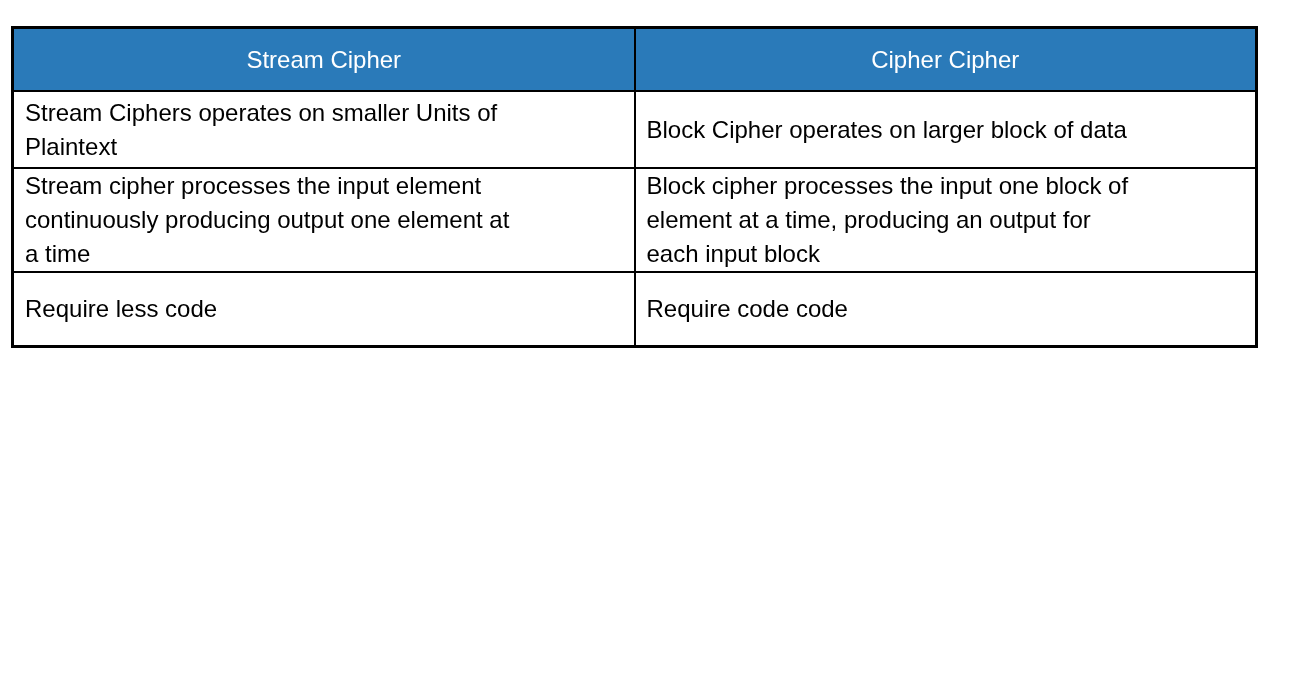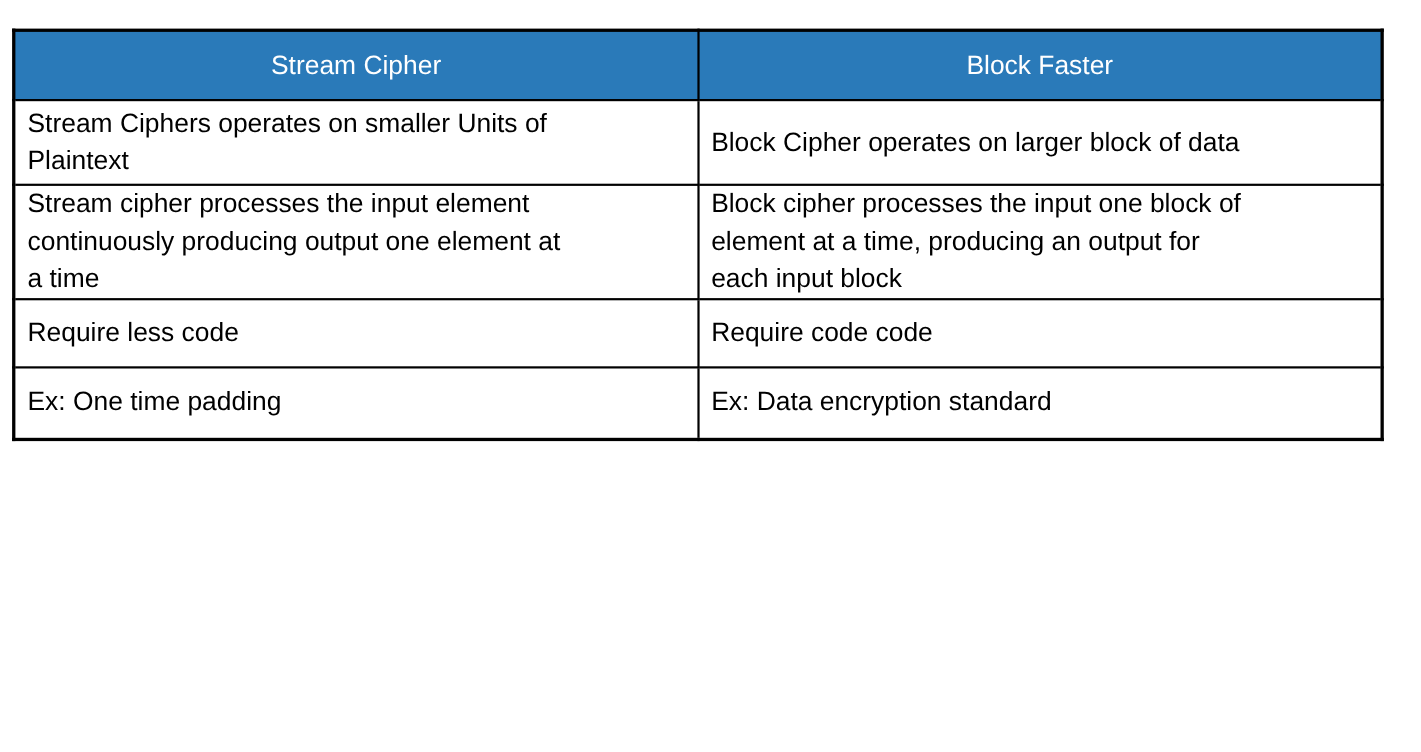--- a/index.html
+++ b/index.html
@@ -43,57 +43,53 @@
     line-height: 34px;
     text-align: left;
     vertical-align: middle;
     padding: 0 11px;
     white-space: pre-line;
     overflow: hidden;
   }
   tr.r1 { height: 77px; }
   tr.r2 { height: 59px;  }
   tr.r3 { height: 98px; }
-  tr.r4 { height: 62px; margin-top: 16px;  }
+  tr.r4 { height: 74px; margin-top: 16px;  }
   tr.r5 { height: 65px;  }
   tr.r6 { height: 65px;  }
   tr.r7 { height: 62px;  }
 </style>
 </head>
 <body>
 
 <div class="page">
   <table class="cipher-table">
     <colgroup>
       <col>
       <col>
     </colgroup>
     <thead>
       <tr>
         <th>Stream Cipher</th>
-        <th>Block Faster</th>
+        <th>Cipher Cipher</th>
       </tr>
     </thead>
     <tbody>
       <tr class="r1">
         <td>Stream Ciphers operates on smaller Units of
 Plaintext</td>
         <td>Block Cipher operates on larger block of data</td>
       </tr>
       <tr class="r3">
         <td>Stream cipher processes the input element
 continuously producing output one element at
 a time</td>
         <td>Block cipher processes the input one block of
 element at a time, producing an output for
 each input block</td>
       </tr>
       <tr class="r4">
         <td>Require less code</td>
         <td>Require code code</td>
       </tr>
-      <tr class="r6">
-        <td>Ex: One time padding</td>
-        <td>Ex: Data encryption standard</td>
-      </tr>
     </tbody>
   </table>
 </div>
 
 </body></html>

